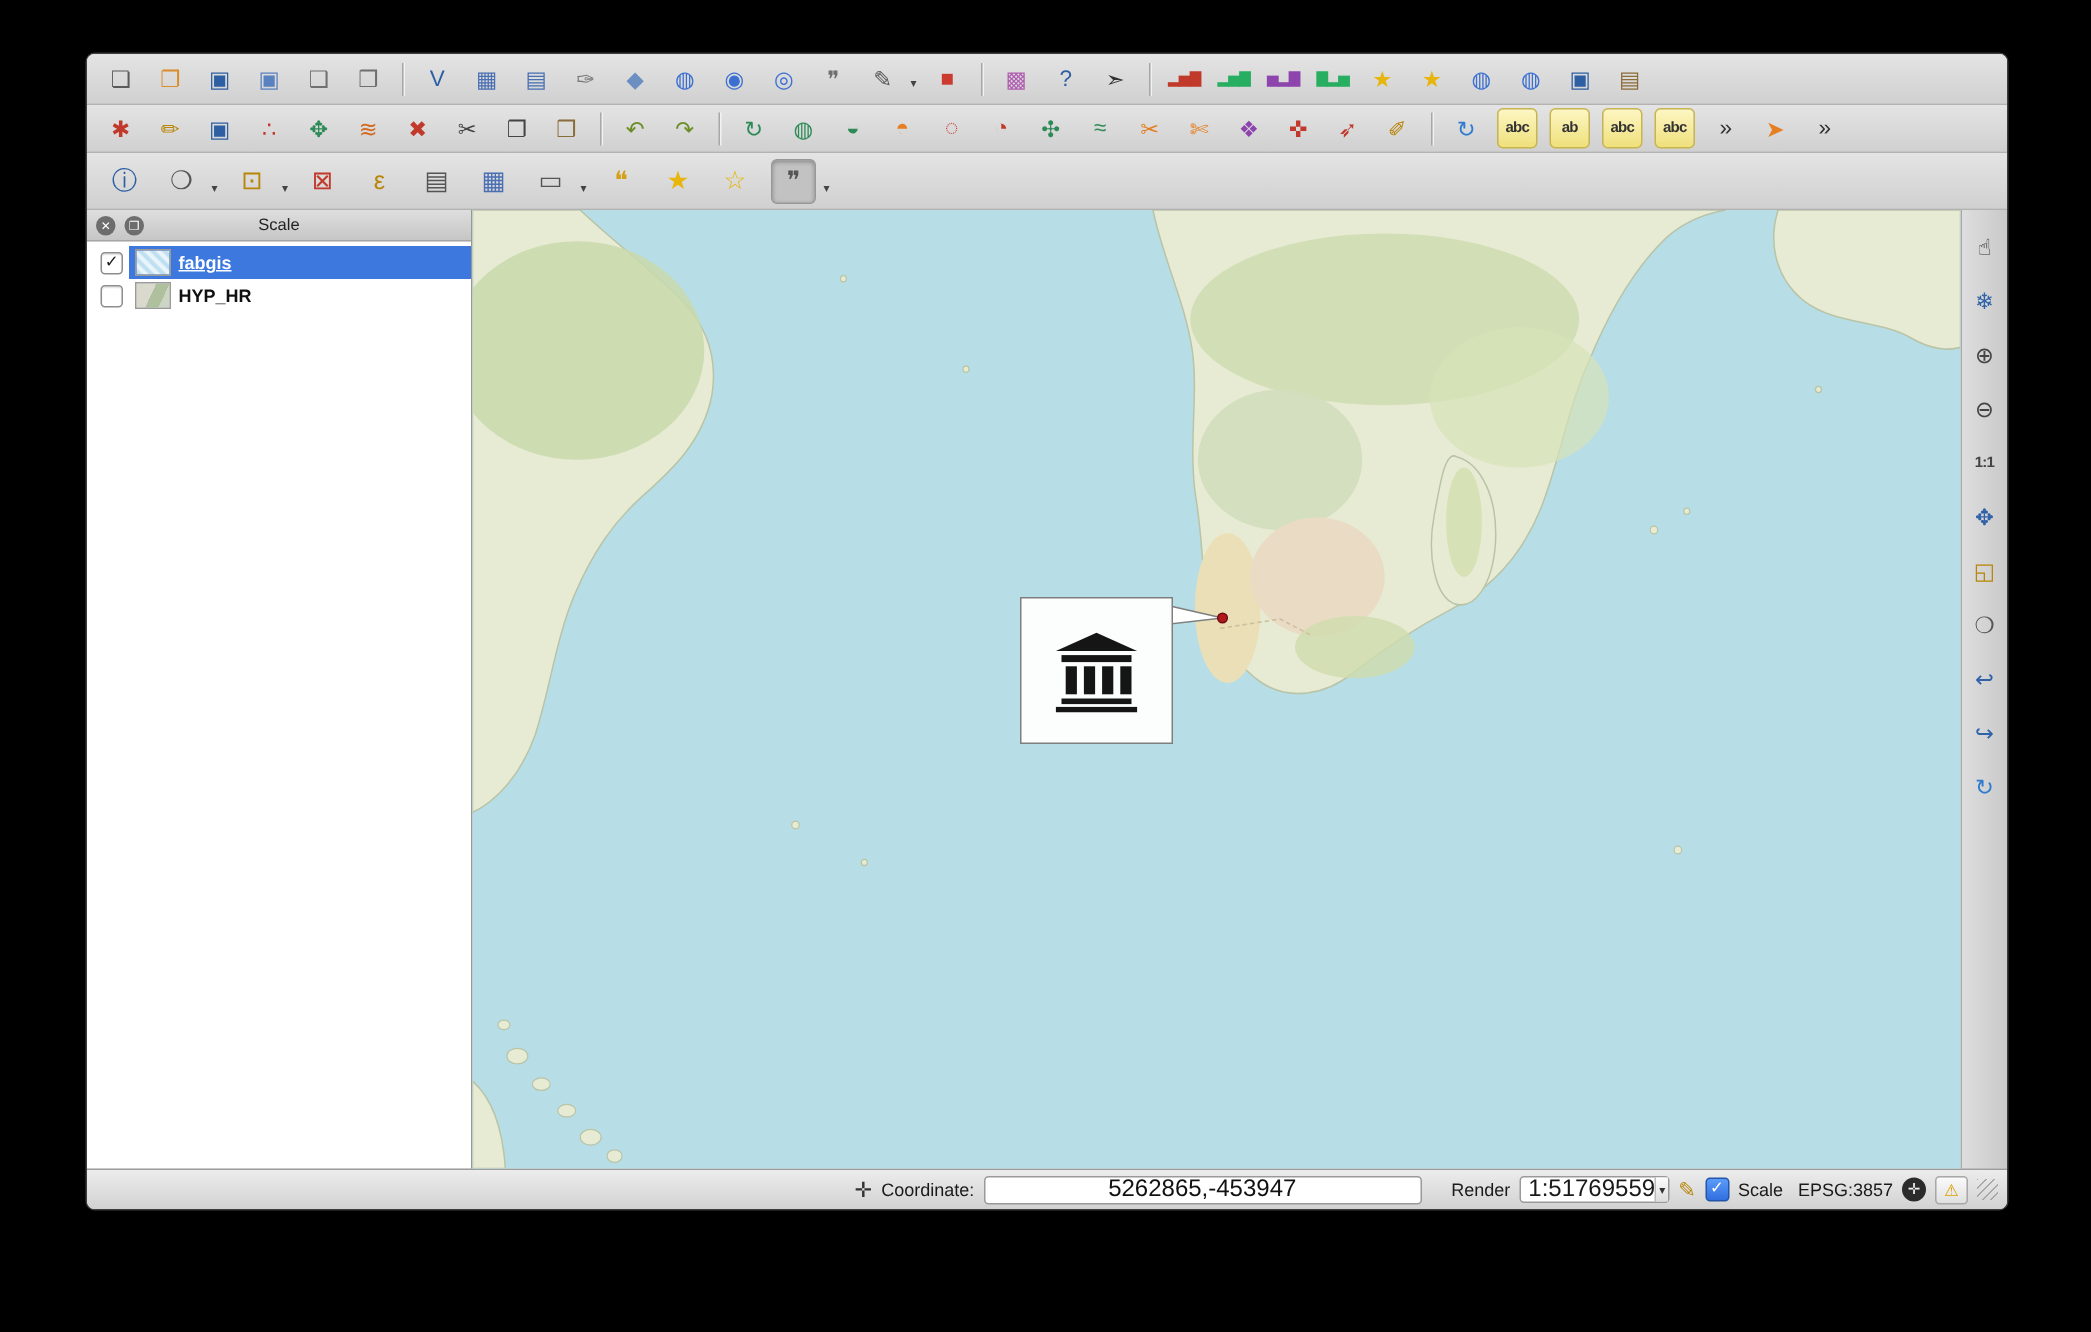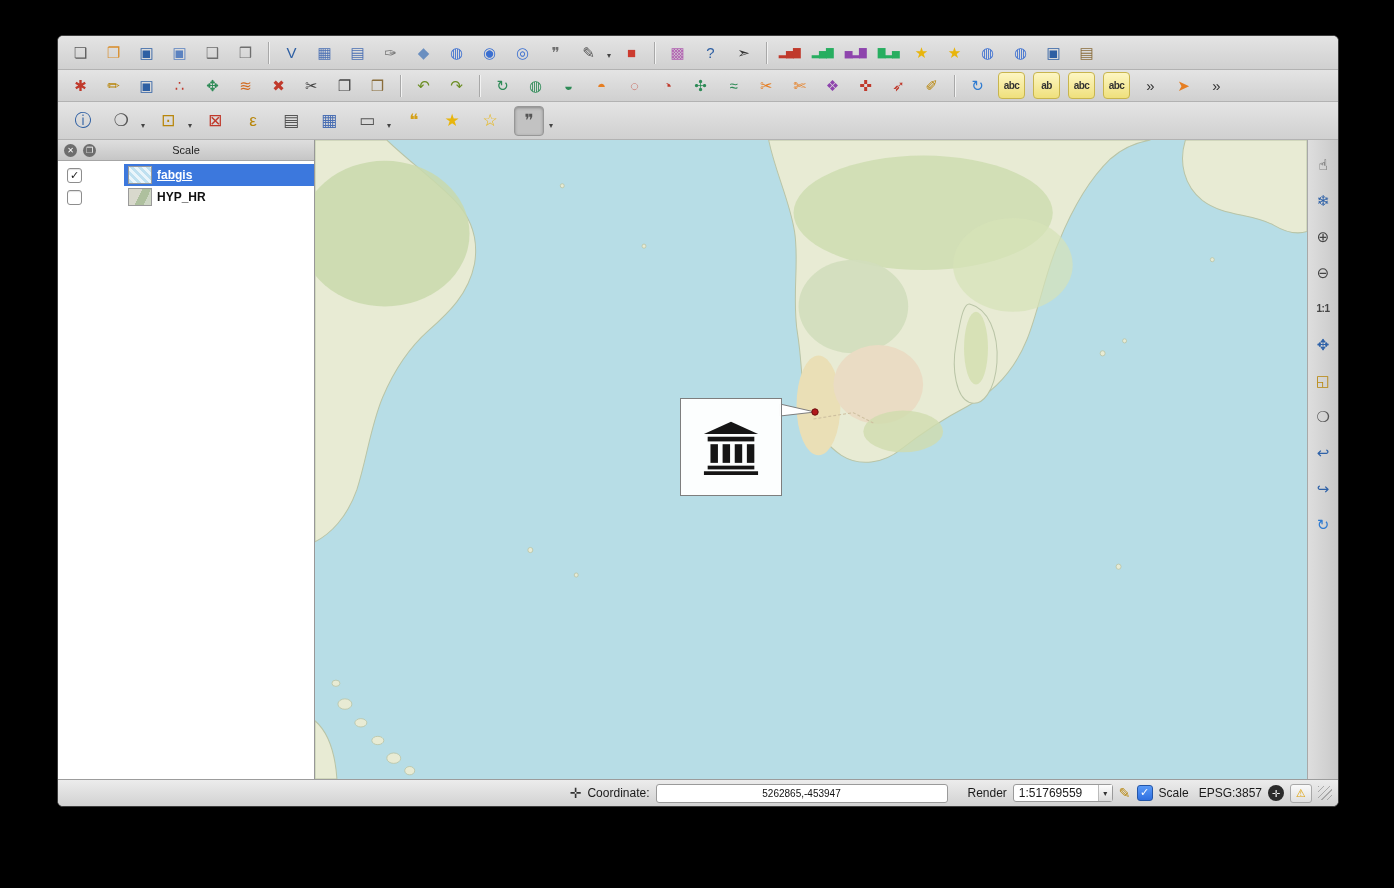--- a/index.html
+++ b/index.html
@@ -32,21 +32,21 @@
   
   .main{flex:1;display:flex;min-height:0;}
   .layers-panel{width:256px;flex:0 0 256px;background:#ececec;border-right:1px solid #989898;
     display:flex;flex-direction:column;}
   .panel-header{height:20px;flex:0 0 20px;background:linear-gradient(#dedede,#c6c6c6);
     border-bottom:1px solid #a6a6a6;display:flex;align-items:center;position:relative;}
   .panel-btn{width:13px;height:13px;border-radius:50%;background:#6d6d6d;color:#fff;font-size:8px;
     display:inline-flex;align-items:center;justify-content:center;margin-left:6px;z-index:2;}
   .panel-title{position:absolute;left:0;width:100%;text-align:center;font-size:11px;color:#222;}
   .layer-list{flex:1;background:#fff;padding-top:3px;}
-  .layer-row{height:22px;display:flex;align-items:center;padding-left:9px;gap:38px;}
+  .layer-row{height:22px;display:flex;align-items:center;padding-left:9px;}
   .lcheck{width:13px;height:13px;flex:0 0 13px;background:#fff;border:1px solid #8d8d8d;border-radius:3px;
     font-size:11px;line-height:12px;text-align:center;color:#1a1a1a;font-weight:bold;
     box-shadow:inset 0 1px 1px rgba(0,0,0,.12);}
   .lcheck[data-state="checked"]::after{content:"✓";}
   .lsel{flex:1;display:flex;align-items:center;gap:5px;padding:1px 4px;margin-left:4px;height:20px;}
   .lsel[data-selected="true"]{background:#3c78dd;}
   .lthumb{width:22px;height:16px;border:1px solid #9a9a9a;flex:0 0 22px;}
   .llabel{font-size:12px;font-weight:bold;color:#111;white-space:nowrap;}
   .lsel[data-selected="true"] .llabel{color:#fff;text-decoration:underline;}
   
@@ -67,24 +67,24 @@
   .statusbar{height:26px;flex:0 0 26px;background:linear-gradient(#ececec,#d2d2d2);
     border-top:1px solid #9c9c9c;display:flex;align-items:center;font-size:12px;color:#1a1a1a;
     padding:0 6px;gap:6px;}
   .sb-spacer{flex:1;}
   .sb-gap{width:8px;}
   .sb-icon{font-size:14px;color:#333;}
   .sb-icon.pencil{color:#b8860b;}
   .sb-label{white-space:nowrap;}
   .sb-label.crs{margin-left:4px;}
   .sb-input{width:290px;height:17px;border:1px solid #9a9a9a;border-radius:3px;background:#fff;
-    text-align:center;font-size:10px;font-family:inherit;color:#111;padding:0;}
+    text-align:center;font-size:16px;font-family:inherit;color:#111;padding:0;}
   .sb-combo{width:100px;height:18px;background:#fff;border:1px solid #9a9a9a;border-radius:3px;
     display:inline-flex;align-items:center;padding-left:5px;box-sizing:border-box;}
-  .combo-value{flex:1;font-size:12px;}
+  .combo-value{flex:1;font-size:16px;}
   .combo-arrow{width:13px;height:100%;border-left:1px solid #bbb;font-size:8px;color:#333;
     display:inline-flex;align-items:center;justify-content:center;background:linear-gradient(#fdfdfd,#dcdcdc);}
   .sb-check{width:14px;height:14px;background:linear-gradient(#5b9bf8,#2f6fe0);border:1px solid #2456a8;
     border-radius:3px;color:#fff;font-size:11px;line-height:13px;text-align:center;font-weight:bold;}
   .sb-crs-icon{width:16px;height:16px;border-radius:50%;background:#2b2b2b;color:#eee;font-size:10px;
     display:inline-flex;align-items:center;justify-content:center;}
   .sb-warn{width:20px;height:17px;border:1px solid #a8a8a8;border-radius:3px;
     background:linear-gradient(#fafafa,#e0e0e0);color:#dd9f00;font-size:11px;
     display:inline-flex;align-items:center;justify-content:center;}
   .grip{width:14px;height:14px;background:

